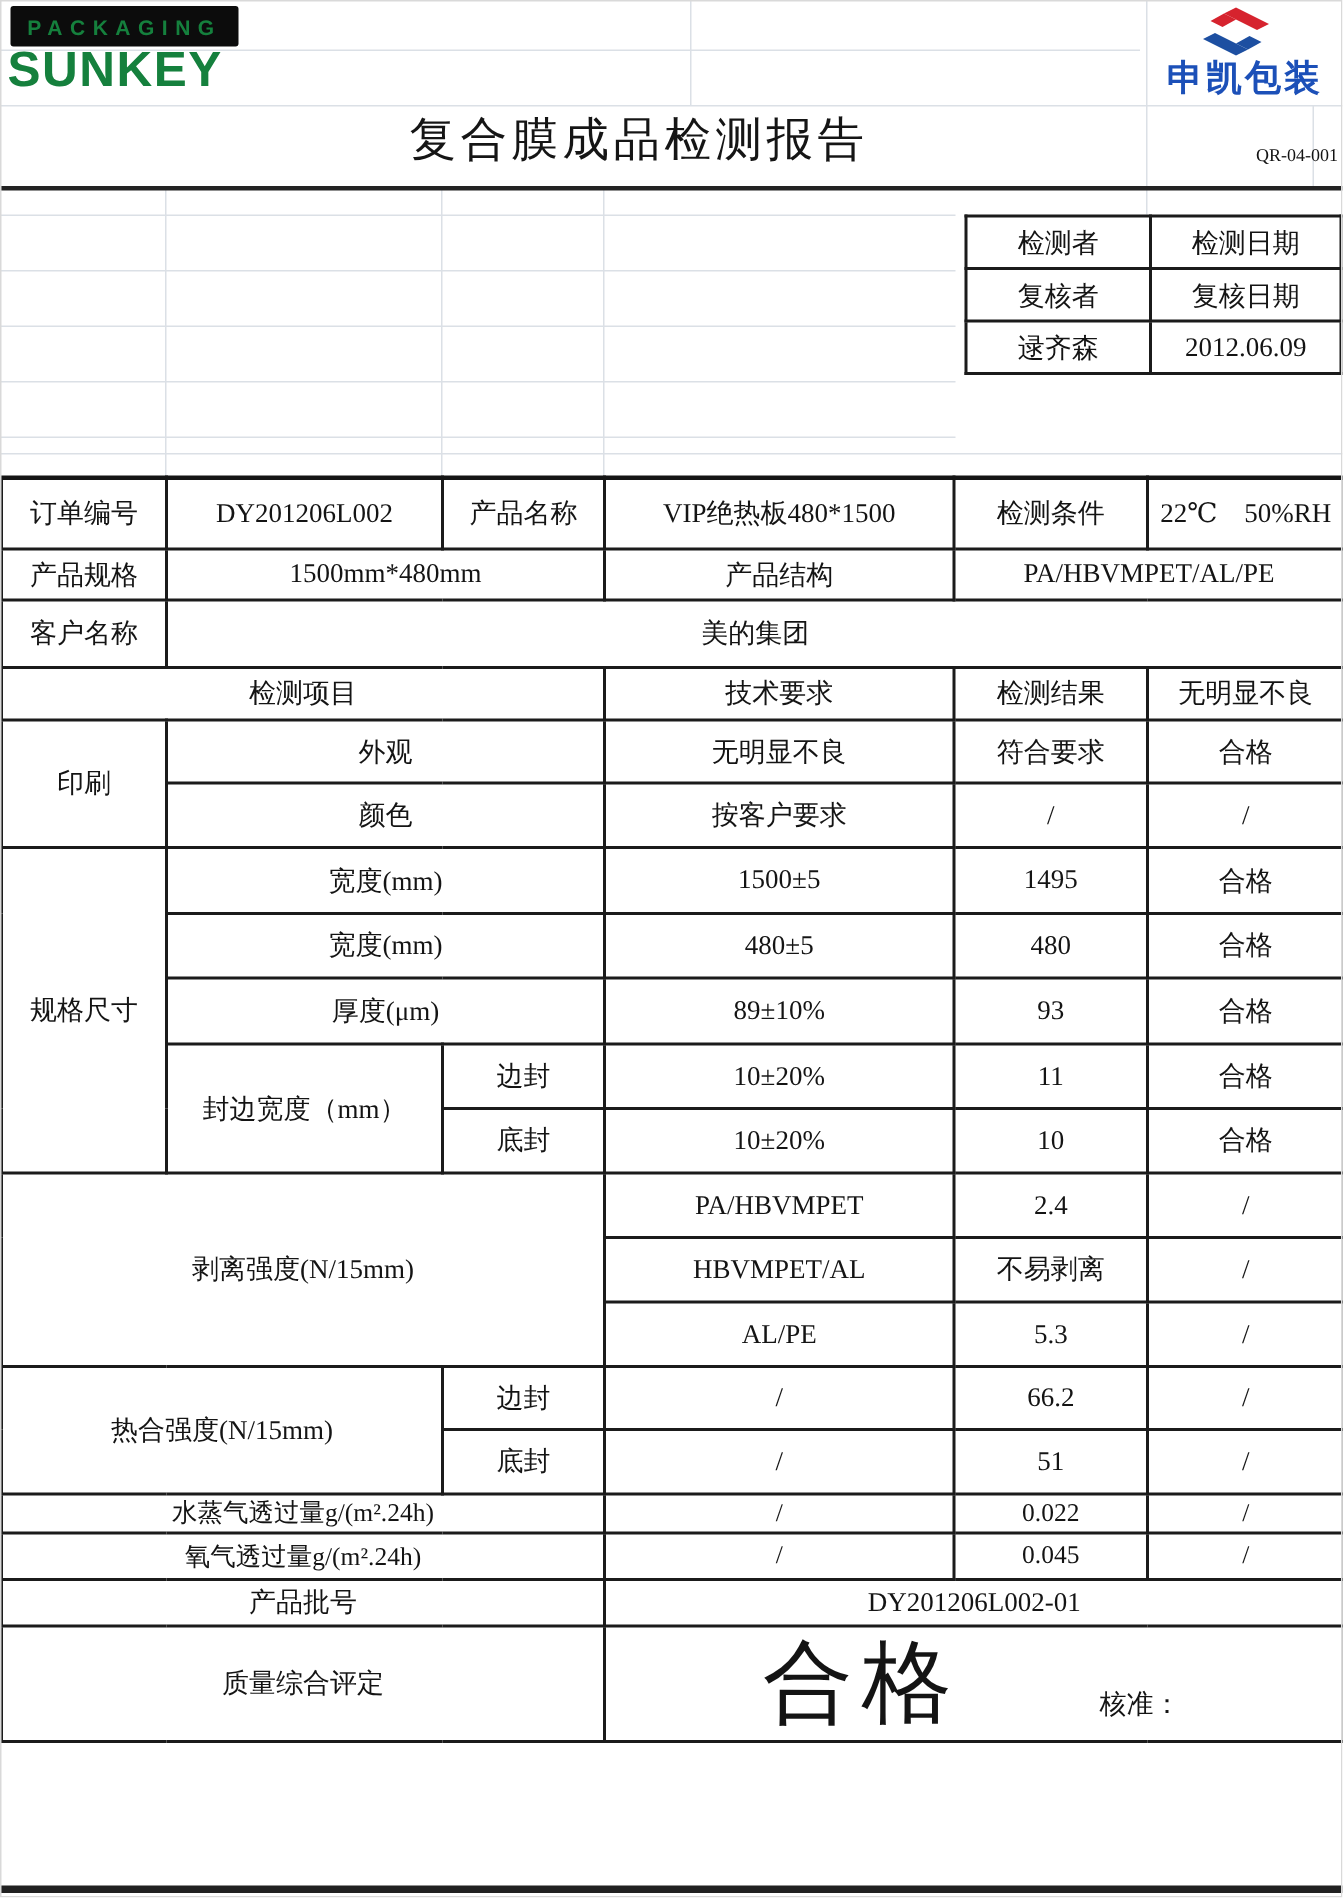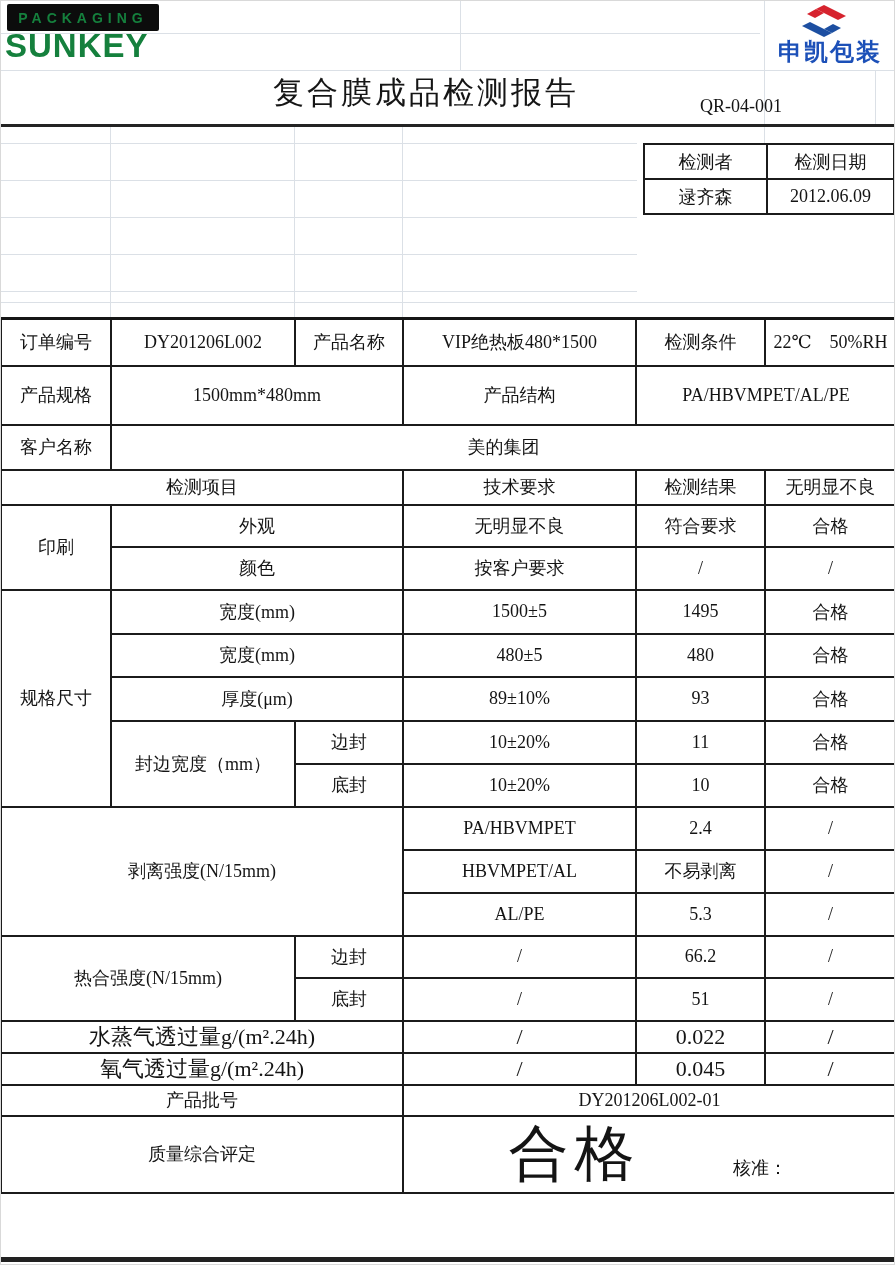--- a/index.html
+++ b/index.html
@@ -20,35 +20,35 @@
   .pack-box span{color:#15803d;font-family:"Liberation Sans","DejaVu Sans",sans-serif;font-weight:bold;
     font-size:14px;letter-spacing:5px;}
   .sunkey{position:absolute;left:5px;top:28px;color:#15803d;font-family:"Liberation Sans","DejaVu Sans",sans-serif;
     font-weight:bold;font-size:33px;letter-spacing:1px;line-height:36px;}
   .sk-logo{position:absolute;left:798px;top:4px;}
   .sk-text{position:absolute;left:766px;top:36px;width:128px;text-align:center;color:#1c50b8;
     font-family:"Liberation Sans","DejaVu Sans",sans-serif;font-weight:bold;font-size:24px;letter-spacing:2px;
     text-shadow:0 0 2px #ffffff;}
   .report-title{position:absolute;left:0;top:72px;width:780px;text-align:center;
     font-size:31px;letter-spacing:3px;color:#151515;margin-left:36px;}
-  .form-code{position:absolute;left:700px;top:96px;width:192px;font-size:18px;}
+  .form-code{position:absolute;left:700px;top:96px;width:192px;text-align:right;font-size:12px;}
   .title-rule{position:absolute;left:0;top:124px;width:895px;height:3px;background:#232323;}
   .bottom-rule{position:absolute;left:0;top:1257px;width:895px;height:5px;background:#212121;}
 
   
   .sign-table{position:absolute;left:643px;top:143px;border-collapse:collapse;table-layout:fixed;padding-left:19px;}
   .sign-table td{border:2px solid #1b1b1b;width:128px;height:33px;text-align:center;
     vertical-align:middle;font-size:18px;padding:0;}
 
   
   .main-table{position:absolute;left:0;top:317px;width:895px;border-collapse:collapse;table-layout:fixed;
     border-top:3px solid #151515;}
   .main-table td{border:2px solid #1b1b1b;text-align:center;vertical-align:middle;
     font-size:18px;padding:0;overflow:hidden;}
-  .main-table td.small{font-size:22px;}
+  .main-table td.small{font-size:17px;}
   .overall-cell{position:relative;}
   .overall-grade{font-size:60px;letter-spacing:6px;line-height:70px;display:block;margin-right:150px;}
   .approve{position:absolute;right:108px;bottom:12px;font-size:18px;}
 </style>
 </head>
 <body>
 
 <div class="gl h" style="left:0;top:33px;width:760px;"></div>
 <div class="gl h" style="left:0;top:70px;width:895px;"></div>
 <div class="gl h" style="left:0;top:143px;width:637px;"></div>
@@ -83,20 +83,24 @@
 <div class="form-code">QR-04-001</div>
 <div class="title-rule"></div>
 
 <table class="sign-table">
   <tbody>
       <tr>
     <td>检测者</td>
     <td>检测日期</td>
   </tr>
   <tr>
+    <td>复核者</td>
+    <td>复核日期</td>
+  </tr>
+  <tr>
     <td>逯齐森</td>
     <td>2012.06.09</td>
   </tr>
 </tbody>
   </table>
 
 <table class="main-table">
   <colgroup>
     <col style="width:110px">
       <col style="width:184px">
@@ -109,21 +113,21 @@
   <tbody>
       <tr style="height:47px">
     <td>订单编号</td>
     <td>DY201206L002</td>
     <td>产品名称</td>
     <td>VIP绝热板480*1500</td>
     <td>检测条件</td>
     <td>22℃　50%RH</td>
   </tr>
 
-  <tr style="height:59px">
+  <tr style="height:34px">
     <td>产品规格</td>
     <td colspan="2">1500mm*480mm</td>
     <td>产品结构</td>
     <td colspan="2">PA/HBVMPET/AL/PE</td>
   </tr>
 
   <tr style="height:45px">
     <td>客户名称</td>
     <td colspan="5">美的集团</td>
   </tr>

